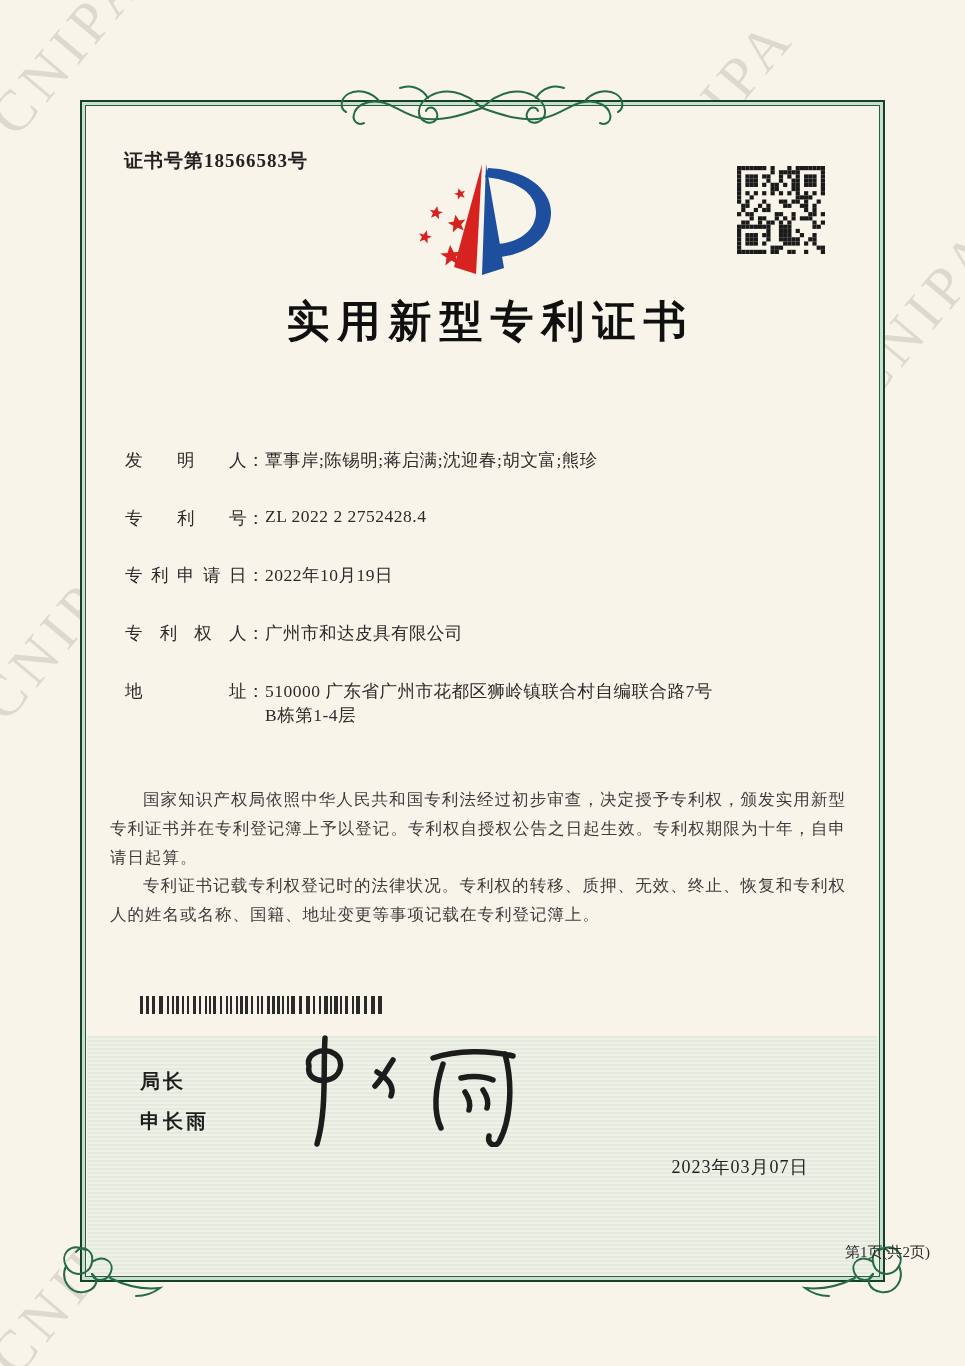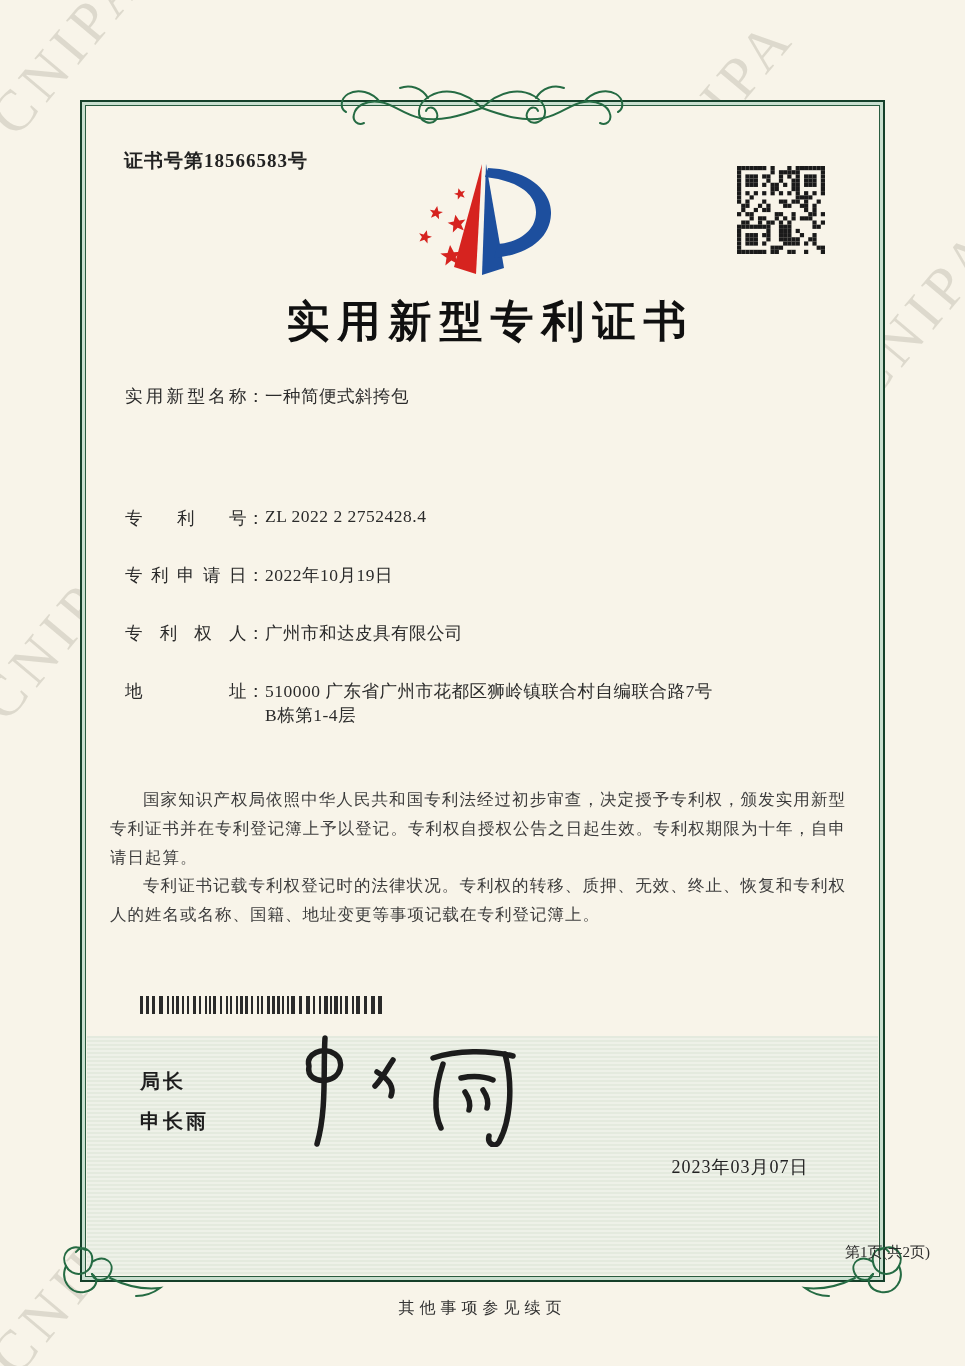--- a/index.html
+++ b/index.html
@@ -327,24 +327,24 @@
         <rect x="32" y="80" width="4" height="4" fill="#1a1a1a"></rect>
         <rect x="36" y="80" width="4" height="4" fill="#1a1a1a"></rect>
         <rect x="48" y="80" width="4" height="4" fill="#1a1a1a"></rect>
         <rect x="52" y="80" width="4" height="4" fill="#1a1a1a"></rect>
         <rect x="64" y="80" width="4" height="4" fill="#1a1a1a"></rect>
         <rect x="80" y="80" width="4" height="4" fill="#1a1a1a"></rect>
       </svg>
 
     <div class="abs title">实用新型专利证书</div>
 
-    <div class="abs row" style="top:384px">
-      <span class="label">实用新型名称</span><span class="colon">：</span><span class="value">一种简便式斜挎包</span>
+
+    <div class="abs row" style="top:448px">
+      <span class="label">发 明 人</span><span class="colon">：</span><span class="value">覃事岸;陈锡明;蒋启满;沈迎春;胡文富;熊珍</span>
     </div>
-
 
     <div class="abs row" style="top:506px">
       <span class="label">专 利 号</span><span class="colon">：</span><span class="value">ZL 2022 2 2752428.4</span>
     </div>
 
     <div class="abs row" style="top:563px">
       <span class="label">专利申请日</span><span class="colon">：</span><span class="value">2022年10月19日</span>
     </div>
 
     <div class="abs row" style="top:621px">
@@ -419,15 +419,14 @@
       <path d="M240,22 C248,52 246,88 234,110 C230,116 222,112 224,104"></path>
       <path d="M196,46 C206,44 218,44 228,48"></path>
       <path d="M200,60 C204,66 206,72 204,78"></path>
       <path d="M218,58 C222,64 224,70 222,76"></path>
     </svg>
 
     <div class="abs issue-date">2023年03月07日</div>
 
     <div class="abs page-info">第1页(共2页)</div>
 
-    <div class="abs footer-note">其他事项参见续页</div>
   </div>
 </div>
 
 </body></html>

